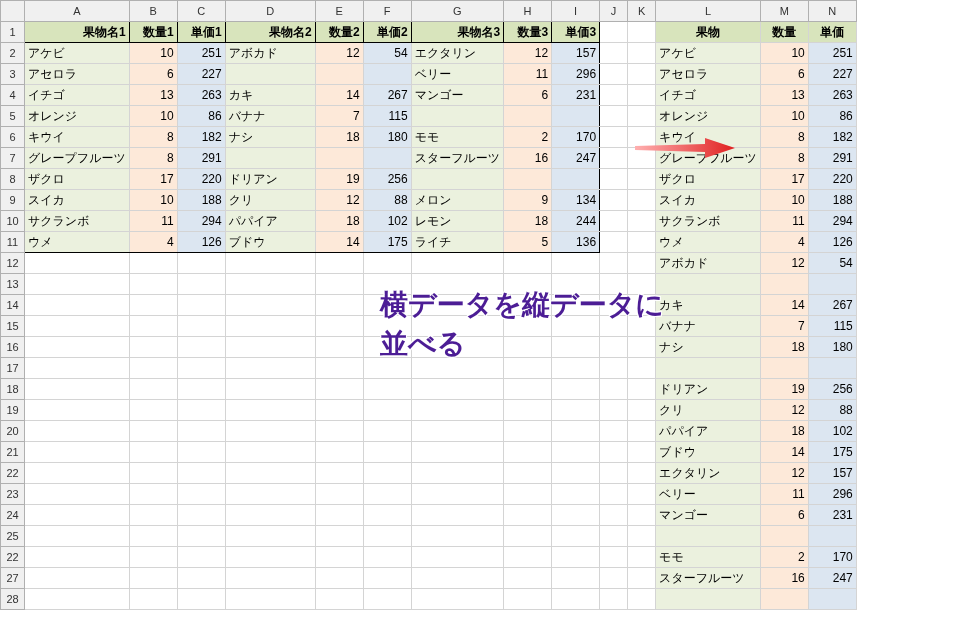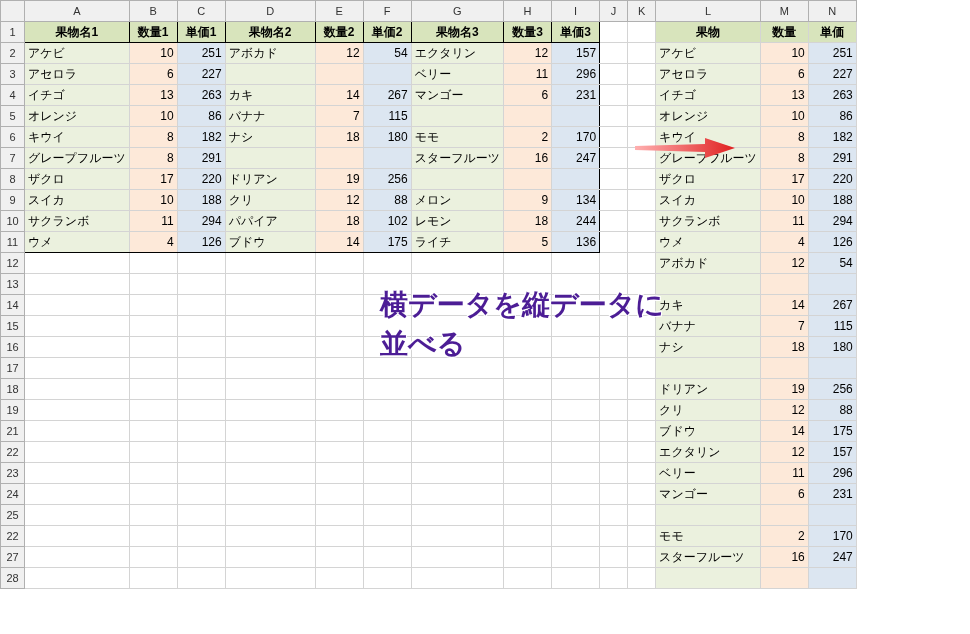--- a/index.html
+++ b/index.html
@@ -2,21 +2,21 @@
 <html><head>
 <meta charset="utf-8">
 <style>
 * { margin:0; padding:0; box-sizing:border-box; }
 body { font-family:"Meiryo","MS PGothic",sans-serif; font-size:12px; background:#fff; width:970px; height:634px; position:relative; overflow:hidden; }
 .sheet { position:absolute; left:0; top:0; }
 table { border-collapse:collapse; }
 td { border:1px solid #d4d4d4; height:21px; padding:0 3px; white-space:nowrap; }
 .colhdr { background:#f0f0f0; text-align:center; font-size:11px; color:#333; border:1px solid #b0b0b0; }
 .rowhdr { background:#f0f0f0; text-align:center; font-size:11px; color:#333; border:1px solid #b0b0b0; width:24px; }
-.hdr { background:#d8e4bc; font-weight:bold; text-align:center; border:1px solid #000; }
+.hdr { background:#d8e4bc; font-weight:bold; text-align:right; border:1px solid #000; }
 .name { background:#ebf1de; border-left:1px solid #000; }
 .qty { background:#fde9d9; text-align:right; }
 .price { background:#dce6f1; text-align:right; }
 .rname { background:#ebf1de; }
 .rqty { background:#fde9d9; text-align:right; }
 .rprice { background:#dce6f1; text-align:right; }
 .blk-r { border-right:1px solid #000 !important; }
 .annotation { position:absolute; left:380px; top:285px; font-size:28px; font-weight:bold; color:#4c1d95; text-shadow:1px 1px 0 #fff,-1px -1px 0 #fff,1px -1px 0 #fff,-1px 1px 0 #fff; line-height:1.4; }
 .arrow { position:absolute; left:635px; top:138px; }
 .rhdr { background:#d8e4bc; font-weight:bold; text-align:center; }
@@ -359,20 +359,37 @@
           <td class="" style=""></td>
           <td class="" style=""></td>
           <td class="" style=""></td>
           <td class="" style=""></td>
           <td class="" style=""></td>
           <td class="" style=""></td>
           <td class="" style=""></td>
           <td class="rname" style="">クリ</td>
           <td class="rqty" style="">12</td>
           <td class="rprice" style="">88</td>
+        </tr>
+        <tr>
+          <td class="rowhdr">20</td>
+          <td class="" style=""></td>
+          <td class="" style=""></td>
+          <td class="" style=""></td>
+          <td class="" style=""></td>
+          <td class="" style=""></td>
+          <td class="" style=""></td>
+          <td class="" style=""></td>
+          <td class="" style=""></td>
+          <td class="" style=""></td>
+          <td class="" style=""></td>
+          <td class="" style=""></td>
+          <td class="rname" style="">パパイア</td>
+          <td class="rqty" style="">18</td>
+          <td class="rprice" style="">102</td>
         </tr>
         <tr>
           <td class="rowhdr">21</td>
           <td class="" style=""></td>
           <td class="" style=""></td>
           <td class="" style=""></td>
           <td class="" style=""></td>
           <td class="" style=""></td>
           <td class="" style=""></td>
           <td class="" style=""></td>

